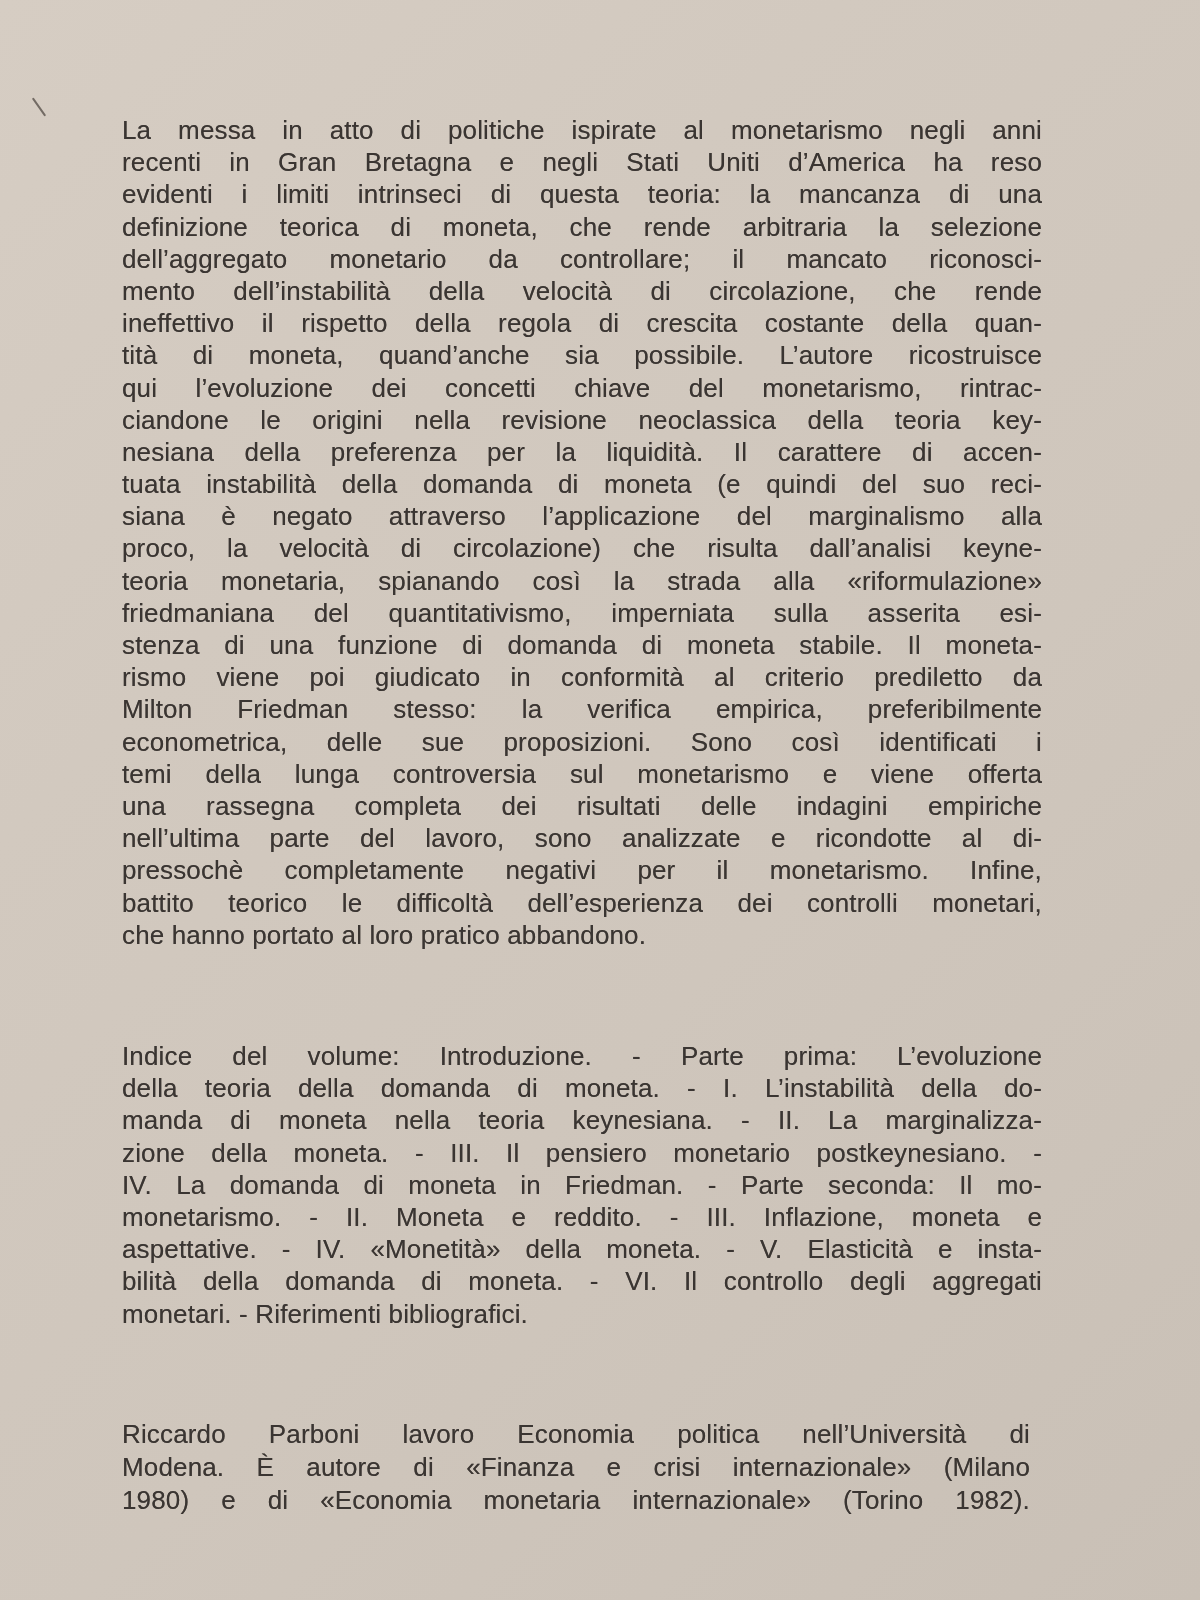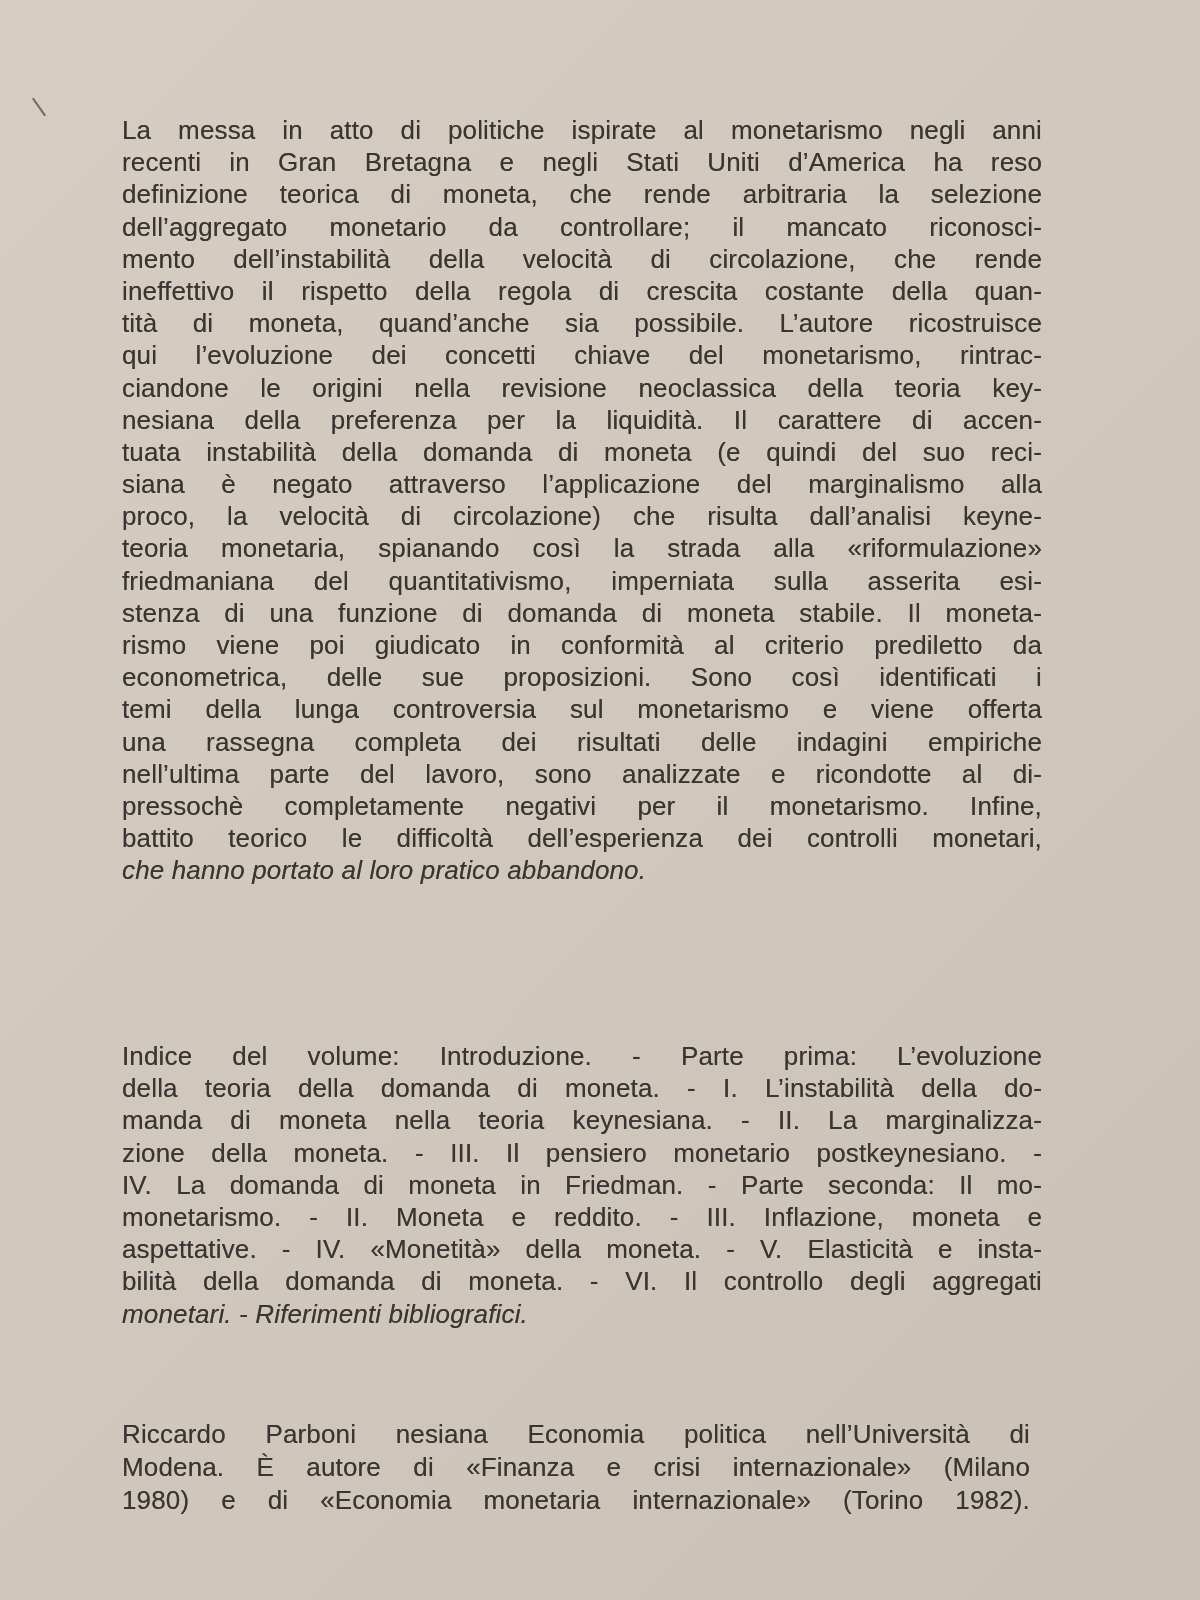--- a/index.html
+++ b/index.html
@@ -42,51 +42,52 @@
       line-height: 32.2px;
       font-size: 26px;
       white-space: nowrap;
       text-align: justify;
       text-align-last: justify;
       letter-spacing: 0.15px;
       text-shadow: 0 0 0.6px rgba(40,35,30,0.55);
     }
     .line.last {
       text-align-last: left;
-      font-style: italic;
     }
     #abstract { top: 114px; }
     #index { top: 1040px; }
     #author { top: 1418px; width: 908px; }
     #author .line { height: 33px; line-height: 33px; }
   </style>
 </head>
 <body>
 
 <div class="page">
   <div class="mark"></div>
 
   <div class="block" id="abstract">
     <span class="line">La messa in atto di politiche ispirate al monetarismo negli anni</span>
     <span class="line">recenti in Gran Bretagna e negli Stati Uniti d’America ha reso</span>
+    <span class="line">evidenti i limiti intrinseci di questa teoria: la mancanza di una</span>
     <span class="line">definizione teorica di moneta, che rende arbitraria la selezione</span>
     <span class="line">dell’aggregato monetario da controllare; il mancato riconosci-</span>
     <span class="line">mento dell’instabilità della velocità di circolazione, che rende</span>
     <span class="line">ineffettivo il rispetto della regola di crescita costante della quan-</span>
     <span class="line">tità di moneta, quand’anche sia possibile. L’autore ricostruisce</span>
     <span class="line">qui l’evoluzione dei concetti chiave del monetarismo, rintrac-</span>
     <span class="line">ciandone le origini nella revisione neoclassica della teoria key-</span>
     <span class="line">nesiana della preferenza per la liquidità. Il carattere di accen-</span>
     <span class="line">tuata instabilità della domanda di moneta (e quindi del suo reci-</span>
     <span class="line">siana è negato attraverso l’applicazione del marginalismo alla</span>
     <span class="line">proco, la velocità di circolazione) che risulta dall’analisi keyne-</span>
     <span class="line">teoria monetaria, spianando così la strada alla «riformulazione»</span>
     <span class="line">friedmaniana del quantitativismo, imperniata sulla asserita esi-</span>
     <span class="line">stenza di una funzione di domanda di moneta stabile. Il moneta-</span>
     <span class="line">rismo viene poi giudicato in conformità al criterio prediletto da</span>
+    <span class="line">Milton Friedman stesso: la verifica empirica, preferibilmente</span>
     <span class="line">econometrica, delle sue proposizioni. Sono così identificati i</span>
     <span class="line">temi della lunga controversia sul monetarismo e viene offerta</span>
     <span class="line">una rassegna completa dei risultati delle indagini empiriche</span>
     <span class="line">nell’ultima parte del lavoro, sono analizzate e ricondotte al di-</span>
     <span class="line">pressochè completamente negativi per il monetarismo. Infine,</span>
     <span class="line">battito teorico le difficoltà dell’esperienza dei controlli monetari,</span>
     <span class="line last">che hanno portato al loro pratico abbandono.</span>
   </div>
 
   <div class="block" id="index">
@@ -95,17 +96,17 @@
     <span class="line">manda di moneta nella teoria keynesiana. - II. La marginalizza-</span>
     <span class="line">zione della moneta. - III. Il pensiero monetario postkeynesiano. -</span>
     <span class="line">IV. La domanda di moneta in Friedman. - Parte seconda: Il mo-</span>
     <span class="line">monetarismo. - II. Moneta e reddito. - III. Inflazione, moneta e</span>
     <span class="line">aspettative. - IV. «Monetità» della moneta. - V. Elasticità e insta-</span>
     <span class="line">bilità della domanda di moneta. - VI. Il controllo degli aggregati</span>
     <span class="line last">monetari. - Riferimenti bibliografici.</span>
   </div>
 
   <div class="block" id="author">
-    <span class="line">Riccardo Parboni nesiana Economia politica nell’Università di</span>
+    <span class="line">Riccardo Parboni lavoro Economia politica nell’Università di</span>
     <span class="line">Modena. È autore di «Finanza e crisi internazionale» (Milano</span>
     <span class="line">1980) e di «Economia monetaria internazionale» (Torino 1982).</span>
   </div>
 </div>
 
 </body></html>

